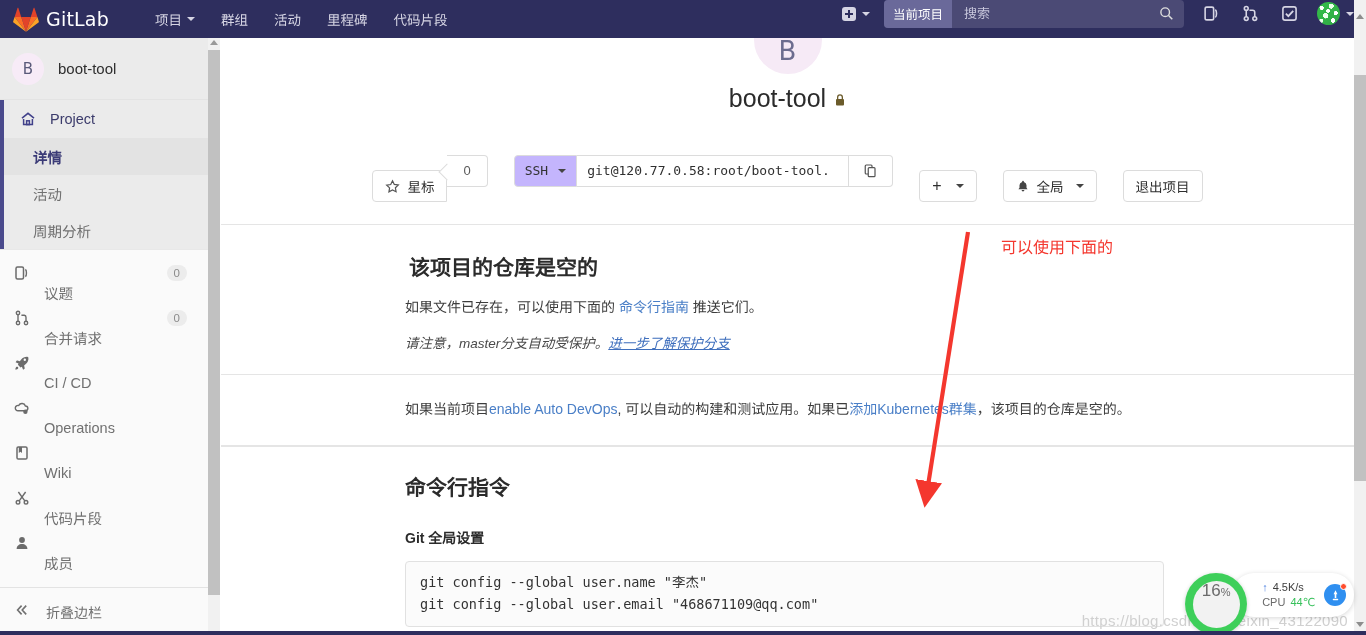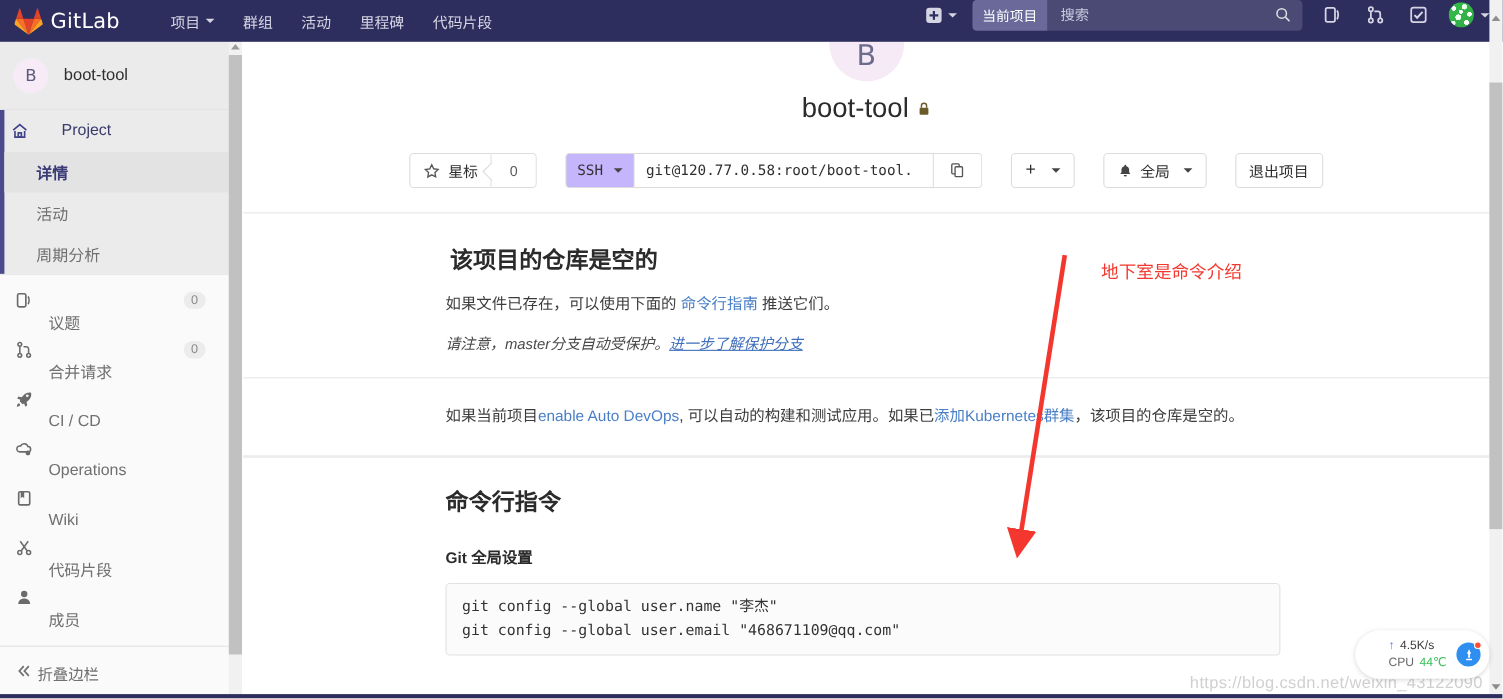--- a/index.html
+++ b/index.html
@@ -88,21 +88,21 @@
     color: #5a5a7a; font-size: 15px; display: flex; align-items: center; justify-content: center;
     flex: 0 0 32px; font-family: "DejaVu Sans", sans-serif;
   }
   .sb-title { margin-left: 14px; font-size: 15px; color: #2e2e2e; }
 
   .sb-group { background: #ebebeb; border-left: 4px solid #4a4a8c; }
   .sb-row {
     display: flex; align-items: center; height: 38px; padding-left: 14px; cursor: pointer;
     font-size: 14.5px; color: #606060; position: relative;
   }
-  .sb-group .sb-row { padding-left: 6px; gap: 16px; }
+  .sb-group .sb-row { padding-left: 16px; }
   .sb-row .ico { width: 22px; display: flex; align-items: center; color: #666; flex: 0 0 22px; }
   .sb-row .lbl { margin-left: 8px; white-space: nowrap; }
   .sb-row.parent { color: #3b3b6b; font-size: 14.5px; }
   .sb-row.parent .ico { color: #41418a; }
   .sb-sub { display: flex; align-items: center; height: 37px; padding-left: 29px;
     font-size: 14.5px; color: #707070; cursor: pointer; }
   .sb-sub.active { background: #e3e3e3; color: #3b3b77; font-weight: bold; }
   .sb-list { border-top: 1px solid #e8e8e8; }
   .sb-item {
     display: flex; align-items: center; height: 45px; padding-left: 14px; cursor: pointer;
@@ -112,21 +112,21 @@
   .sb-item .lbl { margin-left: 8px; white-space: nowrap; margin-top: 40px; }
   .sb-item .count {
     margin-left: auto; margin-right: 32px; background: #ececec; color: #8a8a8a;
     border-radius: 9px; font-size: 11.5px; padding: 2px 7px; min-width: 20px; text-align: center;
   }
   .sb-footer {
     position: absolute; bottom: 0; left: 0; width: 220px; height: 48px;
     border-top: 1px solid #e3e3e3; display: flex; align-items: center; padding-left: 14px;
     font-size: 14px; color: #707070; cursor: pointer; background: #fafafa;
   }
-  .sb-footer .lbl { margin-left: 4px; }
+  .sb-footer .lbl { margin-left: 16px; }
 
   
   .sb-scroll {
     position: absolute; top: 38px; left: 208px; width: 12px; height: 597px;
     background: #f1f1f1; z-index: 31;
   }
   .sb-scroll .arrow-up {
     position: absolute; top: 2px; left: 2px; width: 0; height: 0;
     border-left: 4px solid transparent; border-right: 4px solid transparent; border-bottom: 5px solid #9a9a9a;
   }
@@ -151,21 +151,21 @@
     align-items: center; justify-content: center; gap: 8px;
   }
   .proj-name .lockico { color: #6b5b2b; }
 
   .actionbar {
     margin-top: 26px; display: flex; align-items: center; justify-content: center; gap: 0;
   }
   .btn {
     height: 32px; border: 1px solid #dcdcdc; background: #fff; border-radius: 4px;
     display: flex; align-items: center; padding: 0 12px; font-size: 13.5px; color: #2e2e2e;
-    cursor: pointer; white-space: nowrap;
+    cursor: pointer; white-space: nowrap; margin-top: 31px;
   }
   .btn .ico { display: flex; align-items: center; }
   .star-grp { display: flex; align-items: center; }
   .btn-star { border-radius: 4px 0 0 4px; gap: 7px; }
   .star-count {
     height: 32px; border: 1px solid #dcdcdc; border-left: 0; border-radius: 0 4px 4px 0;
     background: #fff; display: flex; align-items: center; justify-content: center;
     padding: 0 16px; font-size: 13px; color: #5a5a5a; position: relative;
   }
   .star-count::before {
@@ -570,21 +570,21 @@
 
   <div class="annot-layer">
     <svg width="1366" height="635" style="position:absolute;inset:0">
       <defs>
         <marker id="ahead" markerWidth="7" markerHeight="7" refX="2.6" refY="3.2" orient="auto">
           <path d="M0,0 L0,6.4 L6.4,3.2 z" fill="#f4372e"></path>
         </marker>
       </defs>
       <line x1="968" y1="232" x2="927" y2="492" stroke="#f4372e" stroke-width="4.2" marker-end="url(#ahead)"></line>
     </svg>
-    <div class="annot-text">地下室是命令介绍</div>
+    <div class="annot-text">可以使用下面的</div>
   </div>
 
   <div class="float-widget">
     <div class="pill">
       <div class="pill-stats">
         <div class="pill-r1">
           <span class="up">↑</span>
           <span>4.5K/s</span>
         </div>
         <div class="pill-r2">
@@ -593,20 +593,26 @@
         </div>
       </div>
       <div class="pill-btn">
         <svg width="13" height="13" viewBox="0 0 16 16" fill="#fff">
             <path d="M8 1.6 10.4 6.6H9V11H7V6.6H5.6z"></path>
             <rect x="4.6" y="12" width="6.8" height="1.8" rx=".8"></rect>
           </svg>
         <span class="dot"></span>
       </div>
     </div>
+    <div class="ring">
+      <div class="ring-inner">
+        <span class="ring-pct">16</span>
+          <span class="ring-sym">%</span>
+      </div>
+    </div>
   </div>
 
   <div class="watermark">https://blog.csdn.net/weixin_43122090</div>
 
   <div class="main-scroll">
     <div class="ms-arrow-up"></div>
     <div class="ms-thumb"></div>
     <div class="ms-arrow-down"></div>
   </div>
 

